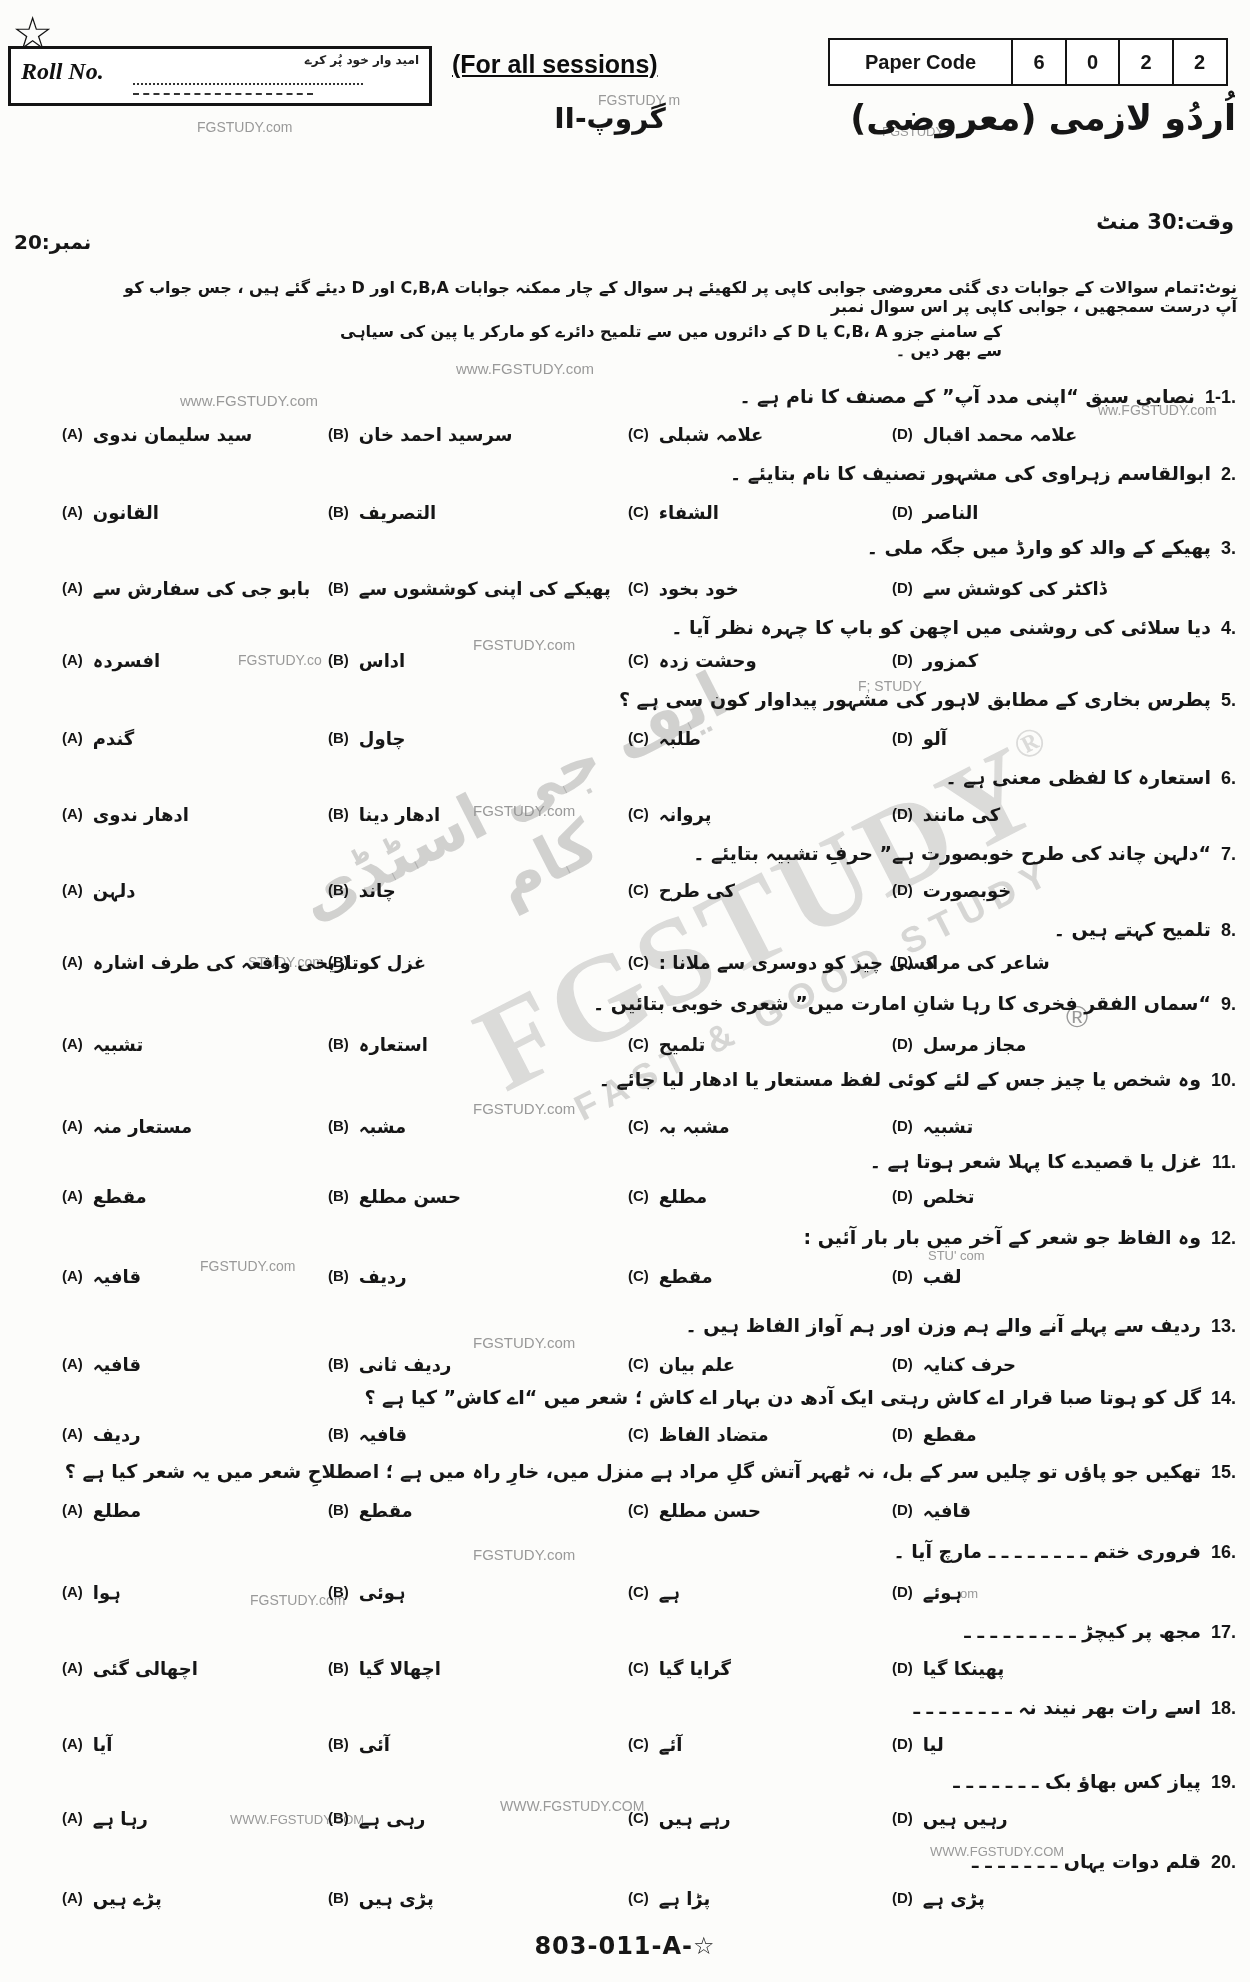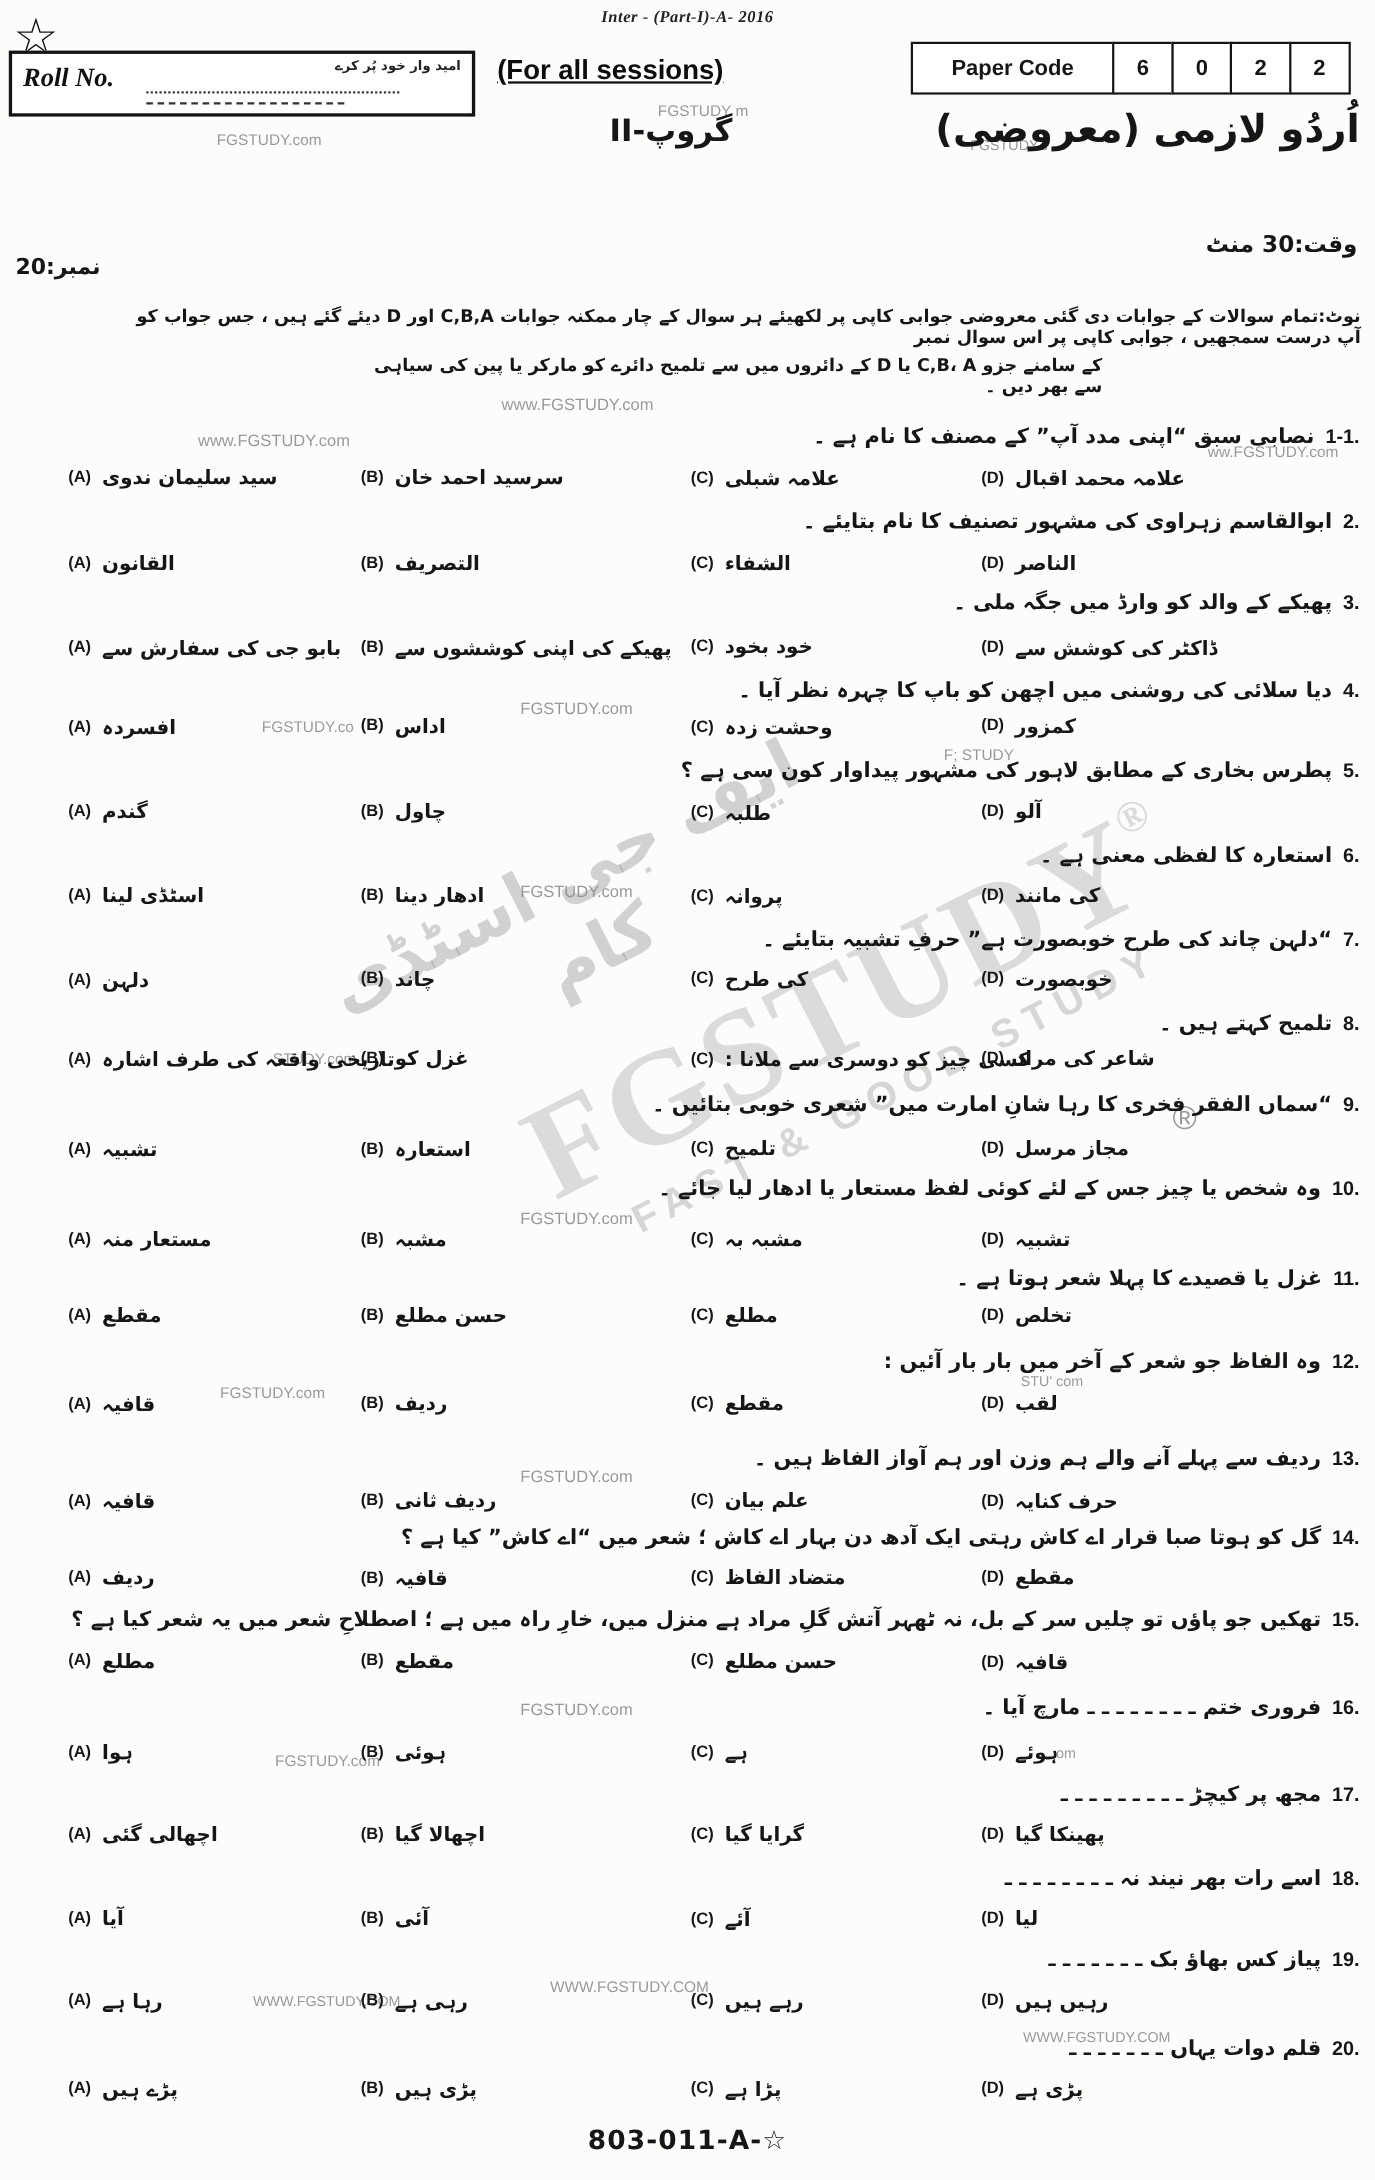--- a/index.html
+++ b/index.html
@@ -77,21 +77,20 @@
     <div class="wm" style="left: 473px; top: 1546px; font-size: 15px;">FGSTUDY.com</div>
     <div class="wm" style="left: 250px; top: 1592px; font-size: 14px;">FGSTUDY.com</div>
     <div class="wm" style="left: 960px; top: 1586px; font-size: 13px;">om</div>
     <div class="wm" style="left: 1066px; top: 1000px; font-size: 30px;">®</div>
     <div class="wm" style="left: 500px; top: 1798px; font-size: 14px;">WWW.FGSTUDY.COM</div>
     <div class="wm" style="left: 230px; top: 1812px; font-size: 13px;">WWW.FGSTUDY.COM</div>
     <div class="wm" style="left: 930px; top: 1844px; font-size: 13px;">WWW.FGSTUDY.COM</div>
   </div>
 
 <div class="hdr">
-  <div class="abs exam-line">Inter - (Part-I)-A- 2016</div>
   <div class="abs corner-star">☆</div>
 
   <div class="abs roll-box">
     <div class="abs roll-label">Roll No.</div>
     <div class="abs roll-urdu">امید وار خود پُر کرے</div>
     <div class="abs roll-dash1"></div>
     <div class="abs roll-dash2"></div>
   </div>
 
   <div class="abs sessions">(For all sessions)</div>
@@ -132,21 +131,21 @@
     <div class="opt" style="left: 62px; top: 650px;"><span class="lab">(A)</span><span class="otx" dir="rtl">افسردہ</span></div>
     <div class="opt" style="left: 328px; top: 650px;"><span class="lab">(B)</span><span class="otx" dir="rtl">اداس</span></div>
     <div class="opt" style="left: 628px; top: 650px;"><span class="lab">(C)</span><span class="otx" dir="rtl">وحشت زدہ</span></div>
     <div class="opt" style="left: 892px; top: 650px;"><span class="lab">(D)</span><span class="otx" dir="rtl">کمزور</span></div>
     <div class="q" style="top: 688px;"><span class="qno">5.</span><span class="qtx">پطرس بخاری کے مطابق لاہور کی مشہور پیداوار کون سی ہے ؟</span></div>
     <div class="opt" style="left: 62px; top: 728px;"><span class="lab">(A)</span><span class="otx" dir="rtl">گندم</span></div>
     <div class="opt" style="left: 328px; top: 728px;"><span class="lab">(B)</span><span class="otx" dir="rtl">چاول</span></div>
     <div class="opt" style="left: 628px; top: 728px;"><span class="lab">(C)</span><span class="otx" dir="rtl">طلبہ</span></div>
     <div class="opt" style="left: 892px; top: 728px; text-align: center;"><span class="lab">(D)</span><span class="otx" dir="rtl">آلو</span></div>
     <div class="q" style="top: 766px;"><span class="qno">6.</span><span class="qtx">استعارہ کا لفظی معنی ہے ۔</span></div>
-    <div class="opt" style="left: 62px; top: 804px;"><span class="lab">(A)</span><span class="otx" dir="rtl">اسٹڈی لینا</span></div>
+    <div class="opt" style="left: 62px; top: 804px;"><span class="lab">(A)</span><span class="otx" dir="rtl">ادھار ندوی</span></div>
     <div class="opt" style="left: 328px; top: 804px;"><span class="lab">(B)</span><span class="otx" dir="rtl">ادھار دینا</span></div>
     <div class="opt" style="left: 628px; top: 804px;"><span class="lab">(C)</span><span class="otx" dir="rtl">پروانہ</span></div>
     <div class="opt" style="left: 892px; top: 804px;"><span class="lab">(D)</span><span class="otx" dir="rtl">کی مانند</span></div>
     <div class="q" style="top: 842px;"><span class="qno">7.</span><span class="qtx">“دلہن چاند کی طرح خوبصورت ہے” حرفِ تشبیہ بتایئے ۔</span></div>
     <div class="opt" style="left: 62px; top: 880px;"><span class="lab">(A)</span><span class="otx" dir="rtl">دلہن</span></div>
     <div class="opt" style="left: 328px; top: 880px;"><span class="lab">(B)</span><span class="otx" dir="rtl">چاند</span></div>
     <div class="opt" style="left: 628px; top: 880px;"><span class="lab">(C)</span><span class="otx" dir="rtl">کی طرح</span></div>
     <div class="opt" style="left: 892px; top: 880px;"><span class="lab">(D)</span><span class="otx" dir="rtl">خوبصورت</span></div>
     <div class="q" style="top: 918px;"><span class="qno">8.</span><span class="qtx">تلمیح کہتے ہیں ۔</span></div>
     <div class="opt" style="left: 62px; top: 952px;"><span class="lab">(A)</span><span class="otx" dir="rtl">تاریخی واقعہ کی طرف اشارہ</span></div>

